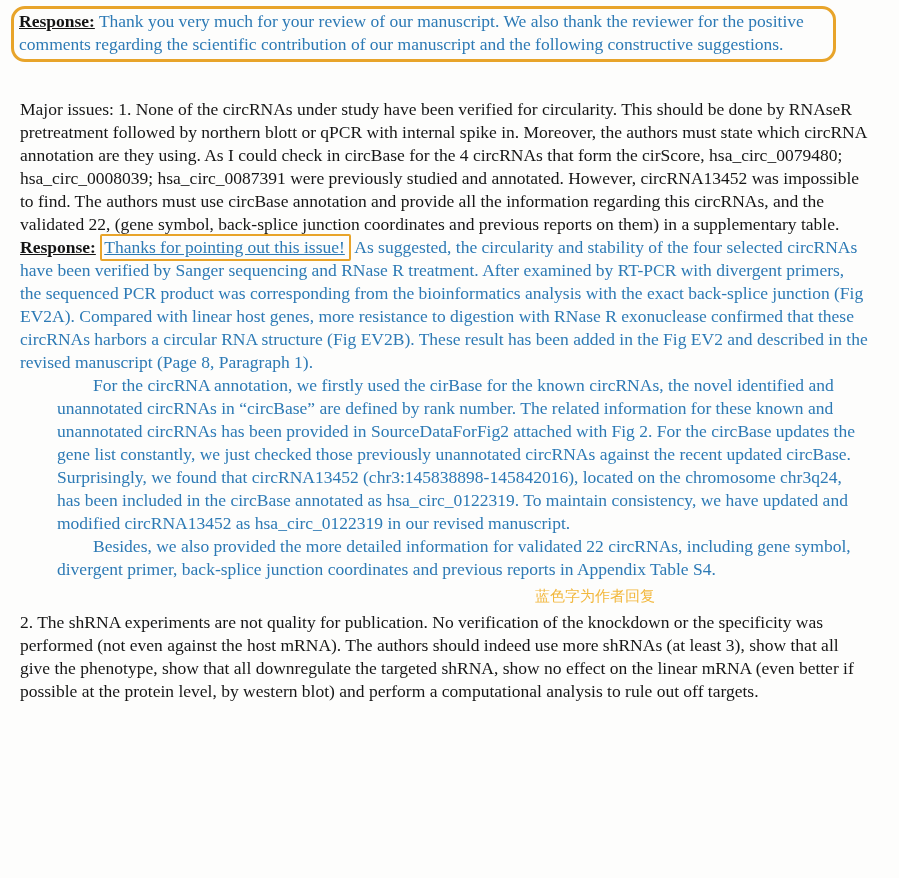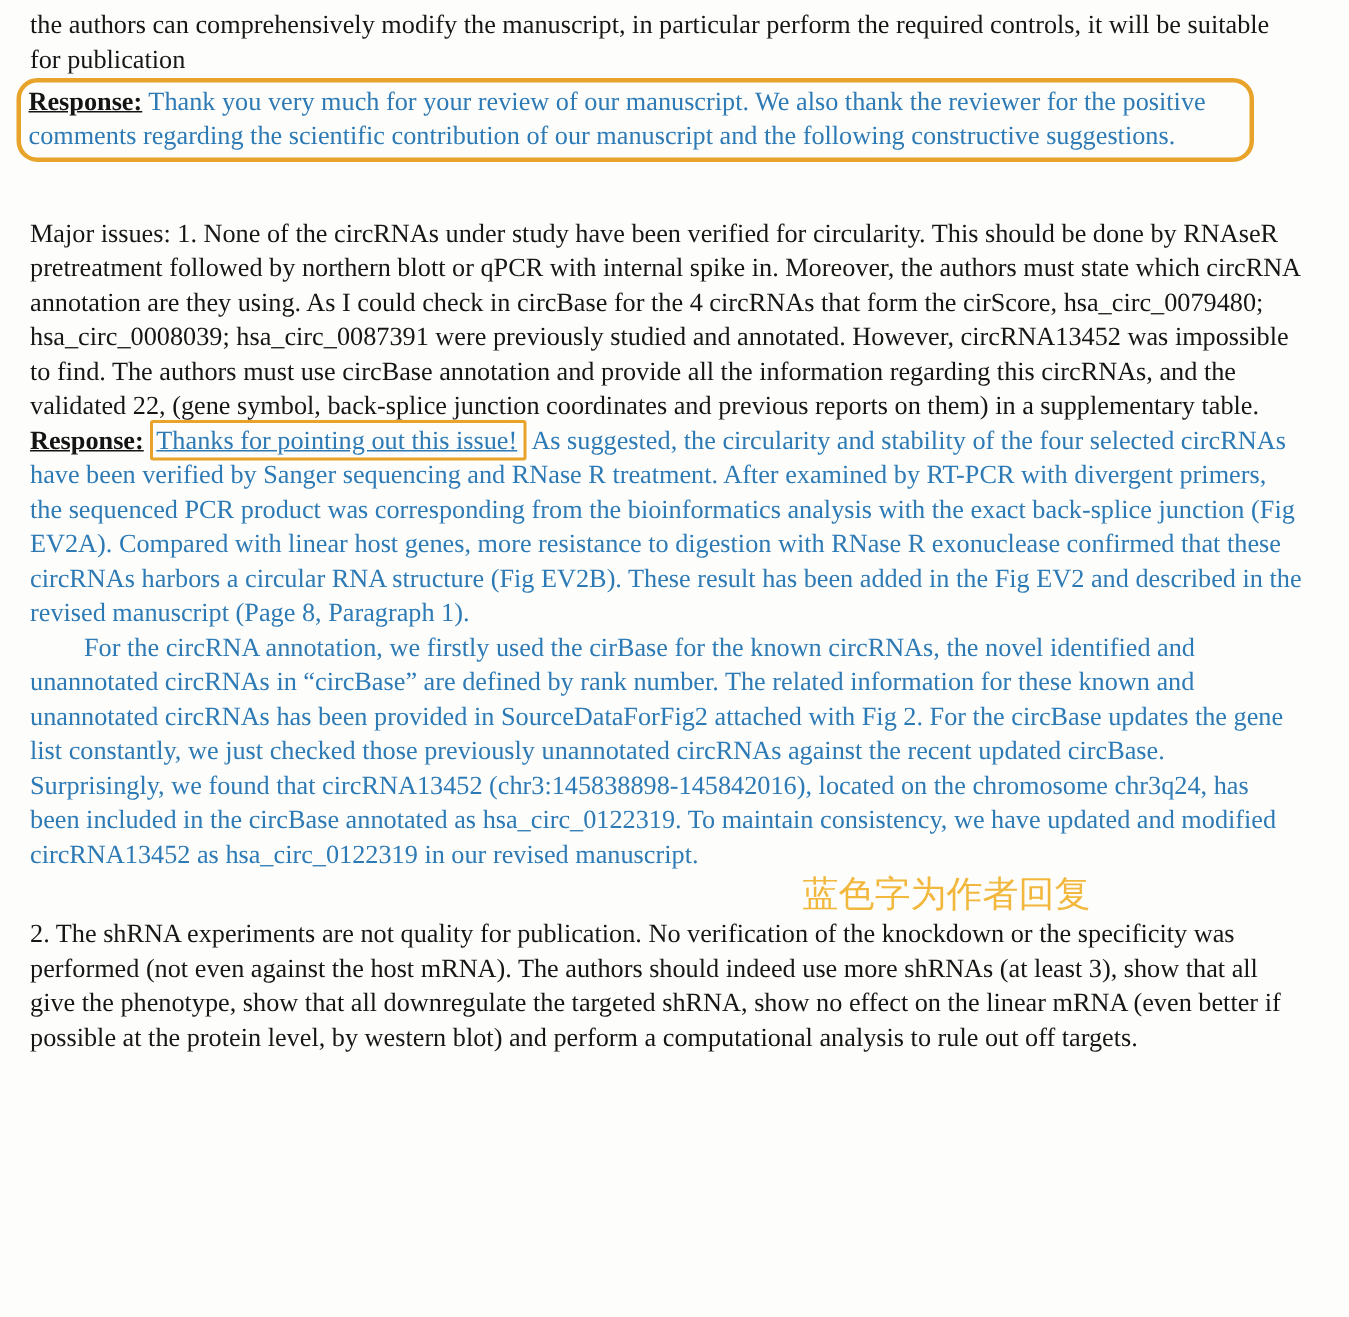--- a/index.html
+++ b/index.html
@@ -36,51 +36,51 @@
     padding: 1px 4px 3px 5px;
   }
   .inline-box {
     display: inline;
     border: 2.5px solid #e8a42a;
     border-radius: 2px;
     padding: 1px 4px 2px 2px;
     text-decoration: underline;
   }
   .gap-top { margin-top: 36px; }
-  .indent { text-indent: 36px; }
+  .indent { text-indent: 36px; margin-left: 37px; }
   .annotation {
     margin: 3px 0 3px 515px;
     font-family: "DejaVu Sans", sans-serif;
-    font-size: 24px;
+    font-size: 15px;
     line-height: 24px;
     color: #f2b83e;
   }
 </style>
 </head>
 <body>
 
 <div class="page">
 
-  <p class="black">the authors can comprehensively modify the manuscript, in particular perform the required controls, it will be suitable for publication</p>
 
   <div class="highlight-box">
     <p>
       <span class="resp-label">Response:</span>
       <span class="blue">Thank you very much for your review of our manuscript. We also thank the reviewer for the positive comments regarding the scientific contribution of our manuscript and the following constructive suggestions.</span>
     </p>
   </div>
 
   <p class="black gap-top">Major issues: 1. None of the circRNAs under study have been verified for circularity. This should be done by RNAseR pretreatment followed by northern blott or qPCR with internal spike in. Moreover, the authors must state which circRNA annotation are they using. As I could check in circBase for the 4 circRNAs that form the cirScore, hsa_circ_0079480; hsa_circ_0008039; hsa_circ_0087391 were previously studied and annotated. However, circRNA13452 was impossible to find. The authors must use circBase annotation and provide all the information regarding this circRNAs, and the validated 22, (gene symbol, back-splice junction coordinates and previous reports on them) in a supplementary table.</p>
 
   <p>
     <span class="resp-label">Response:</span>
     <span class="inline-box blue">Thanks for pointing out this issue!</span>
     <span class="blue">As suggested, the circularity and stability of the four selected circRNAs have been verified by Sanger sequencing and RNase R treatment. After examined by RT-PCR with divergent primers, the sequenced PCR product was corresponding from the bioinformatics analysis with the exact back-splice junction (Fig EV2A). Compared with linear host genes, more resistance to digestion with RNase R exonuclease confirmed that these circRNAs harbors a circular RNA structure (Fig EV2B). These result has been added in the Fig EV2 and described in the revised manuscript (Page 8, Paragraph 1).</span>
   </p>
 
   <p class="blue indent">For the circRNA annotation, we firstly used the cirBase for the known circRNAs, the novel identified and unannotated circRNAs in “circBase” are defined by rank number. The related information for these known and unannotated circRNAs has been provided in SourceDataForFig2 attached with Fig 2. For the circBase updates the gene list constantly, we just checked those previously unannotated circRNAs against the recent updated circBase. Surprisingly, we found that circRNA13452 (chr3:145838898-145842016), located on the chromosome chr3q24, has been included in the circBase annotated as hsa_circ_0122319. To maintain consistency, we have updated and modified circRNA13452 as hsa_circ_0122319 in our revised manuscript.</p>
 
+  <p class="blue indent">Besides, we also provided the more detailed information for validated 22 circRNAs, including gene symbol, divergent primer, back-splice junction coordinates and previous reports in Appendix Table S4.</p>
 
   <div class="annotation">蓝色字为作者回复</div>
 
   <p class="black">2. The shRNA experiments are not quality for publication. No verification of the knockdown or the specificity was performed (not even against the host mRNA). The authors should indeed use more shRNAs (at least 3), show that all give the phenotype, show that all downregulate the targeted shRNA, show no effect on the linear mRNA (even better if possible at the protein level, by western blot) and perform a computational analysis to rule out off targets.</p>
 
 </div>
 
 </body></html>

